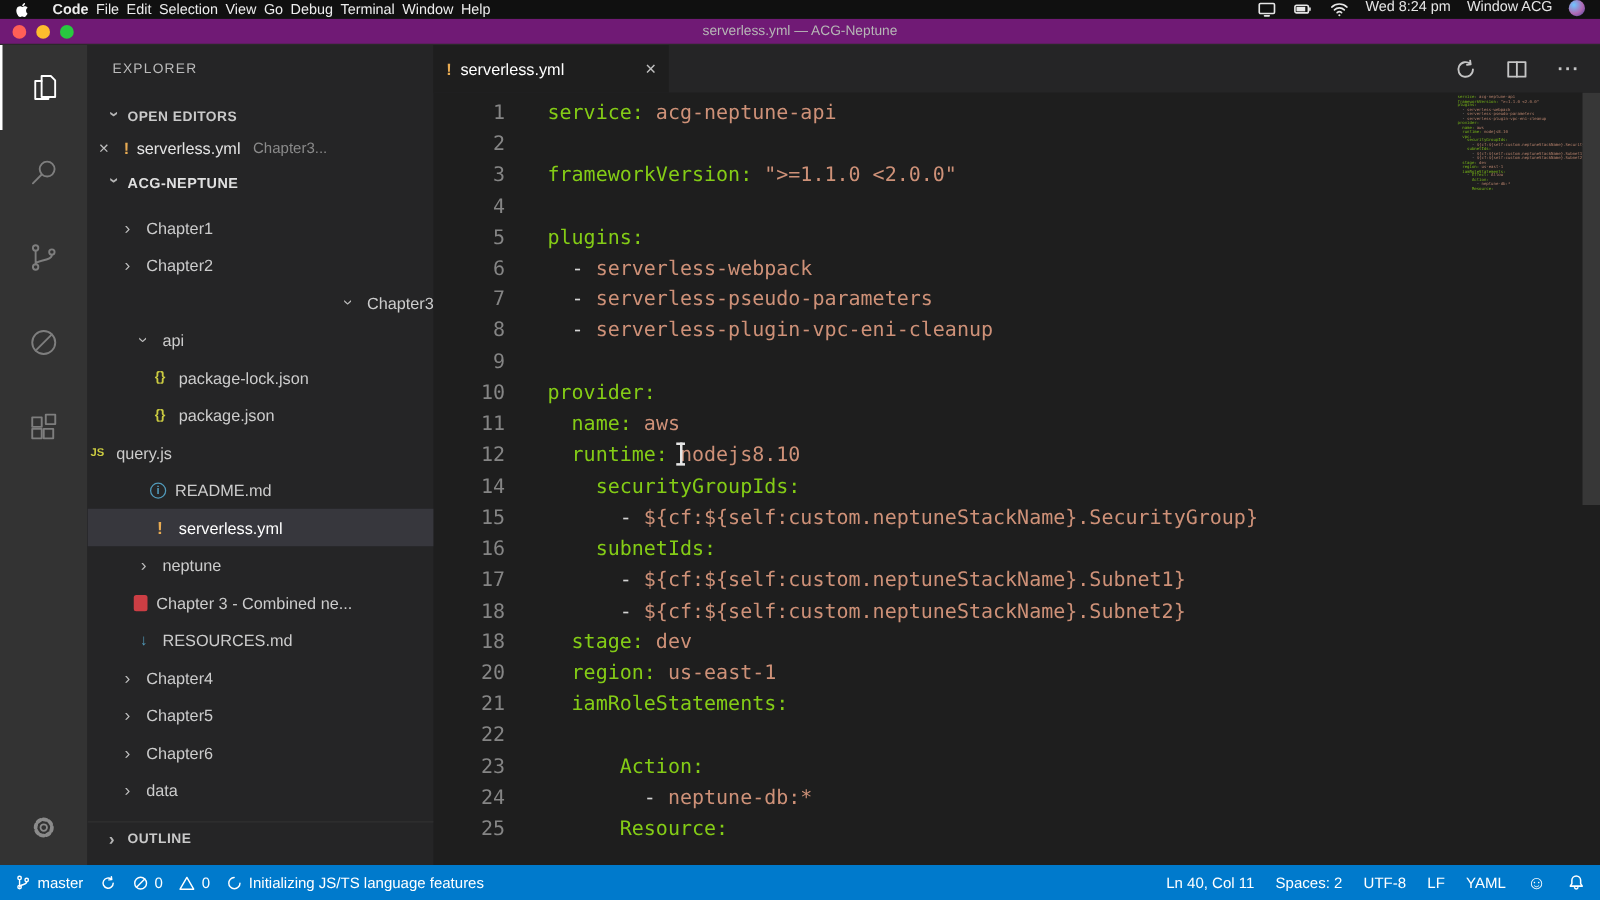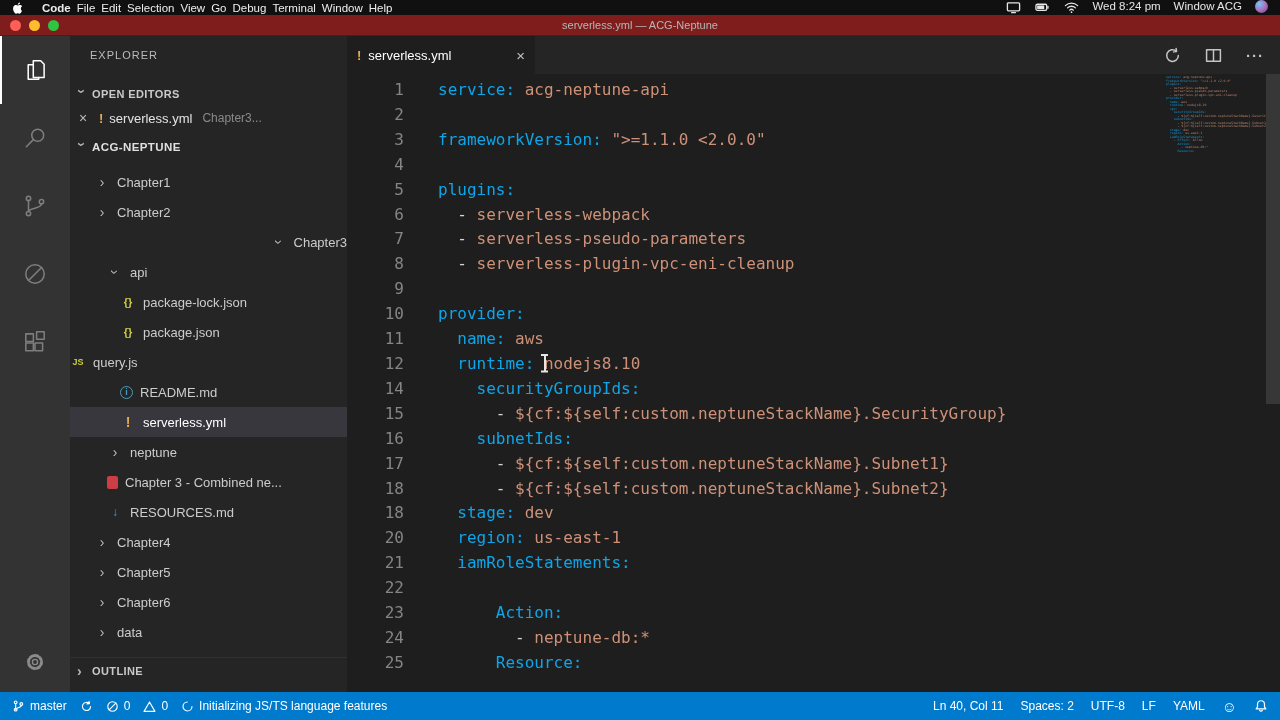--- a/index.html
+++ b/index.html
@@ -13,40 +13,40 @@
     display:flex; align-items:center; padding:0 12px; gap:18px; color:#ededed; font-size:11.5px; z-index:50; }
   .apple { color:#fff; display:flex; align-items:center; }
   .menu-item { cursor:default; }
   .app-name { font-weight:bold; }
   .menubar-right { margin-left:auto; display:flex; gap:13px; color:#e6e6e6; }
   .mb-ico { display:flex; align-items:center; }
   .siri-ico { width:13px; height:13px; border-radius:50%;
     background:radial-gradient(circle at 32% 30%, #6ec6ff, #b06ab3 55%, #4a3f9f); }
 
   
-  .titlebar { position:absolute; top:15px; left:0; right:0; height:21px; background:#7f1d1d;
+  .titlebar { position:absolute; top:15px; left:0; right:0; height:21px; background:#701a75;
     border-bottom:1px solid #2a2a2a; }
   .traffic { position:absolute; left:10px; top:5px; display:flex; gap:8px; }
   .light { width:11px; height:11px; border-radius:50%; }
   .l-red { background:#ff5f57; } .l-yellow { background:#febc2e; } .l-green { background:#28c840; }
   .title-text { text-align:center; line-height:20px; font-size:11px; color:#b6b6b6; }
 
   
   .main { position:absolute; top:36px; left:0; right:0; bottom:28px; display:flex; }
 
   
   .activitybar { width:70px; background:#333333; position:relative; flex-shrink:0; }
   .ab-item { height:68px; display:flex; align-items:center; justify-content:center; color:#7e7e7e; cursor:pointer; }
   .ab-item.active { color:#ffffff; border-left:2px solid #fff; }
   .ab-gear { position:absolute; bottom:18px; left:0; width:70px; display:flex; justify-content:center; color:#8b8b8b; cursor:pointer; }
 
   
   .sidebar { width:277px; background:#252526; flex-shrink:0; color:#cccccc; position:relative; overflow:hidden; }
   .sidebar-title { padding:13px 0 0 20px; height:33px; font-size:11px; letter-spacing:1px; color:#bbbbbb; }
-  .section-header { display:flex; align-items:center; gap:5px; height:22px; padding-left:7px;
+  .section-header { display:flex; align-items:center; gap:5px; height:22px; padding-left:17px;
     font-size:11px; font-weight:bold; color:#cacaca; letter-spacing:.4px; cursor:pointer; }
   .oe-header { margin-top:14px; }
   .chev { display:inline-block; font-size:14px; color:#b5b5b5; width:10px; line-height:10px; }
   .chev.open { transform:rotate(90deg); }
   .oe-row { height:26px; display:flex; align-items:center; padding-left:9px; gap:6px; font-size:13px; color:#e4e4e4; cursor:pointer; }
   .oe-close { color:#bdbdbd; font-size:14px; width:14px; }
   .badge-warn { color:#e8ab53; font-weight:bold; }
   .oe-detail { color:#8a8a8a; font-size:12px; margin-left:4px; white-space:nowrap; overflow:hidden; }
   .root-header { margin-top:4px; height:24px; color:#e0e0e0; font-size:11.5px; }
 
@@ -74,21 +74,21 @@
   .editor-actions { position:absolute; right:16px; top:0; height:38px; display:flex; align-items:center; gap:24px; color:#c5c5c5; }
   .ea { cursor:pointer; display:flex; align-items:center; }
   .dots { font-size:15px; font-weight:bold; letter-spacing:1px; color:#c5c5c5; }
 
   .code-wrap { flex:1; position:relative; overflow:hidden;
     font-family:"DejaVu Sans Mono", "Liberation Mono", monospace; font-size:16px; line-height:24.9px; }
   .code-area { padding-top:4px; }
   .code-line { display:flex; white-space:pre; }
   .ln { width:57px; text-align:right; color:#858585; flex-shrink:0; }
   .code-text { margin-left:34px; white-space:pre; }
-  .tok-k { color:#0ea5e9; }
+  .tok-k { color:#84cc16; }
   .tok-s { color:#ce9178; }
   .tok-p { color:#d4d4d4; }
 
   .minimap { position:absolute; top:2px; right:14px; width:100px; height:100%; overflow:hidden; opacity:.85; cursor:pointer; }
   .mm-line { white-space:pre; font-family:"DejaVu Sans Mono", monospace; font-size:3.2px; line-height:3.5px; }
   .scrollbar { position:absolute; top:0; right:0; width:14px; height:100%; }
   .scroll-thumb { position:absolute; top:0; right:0; width:14px; height:330px; background:rgba(121,121,121,.28); cursor:pointer; }
 
   .ibeam { position:absolute; left:540px; top:354px; width:9px; height:18px; pointer-events:none; }
   .ibeam::before { content:""; position:absolute; left:4px; top:0; bottom:0; width:1.5px; background:#e6e6e6; }

